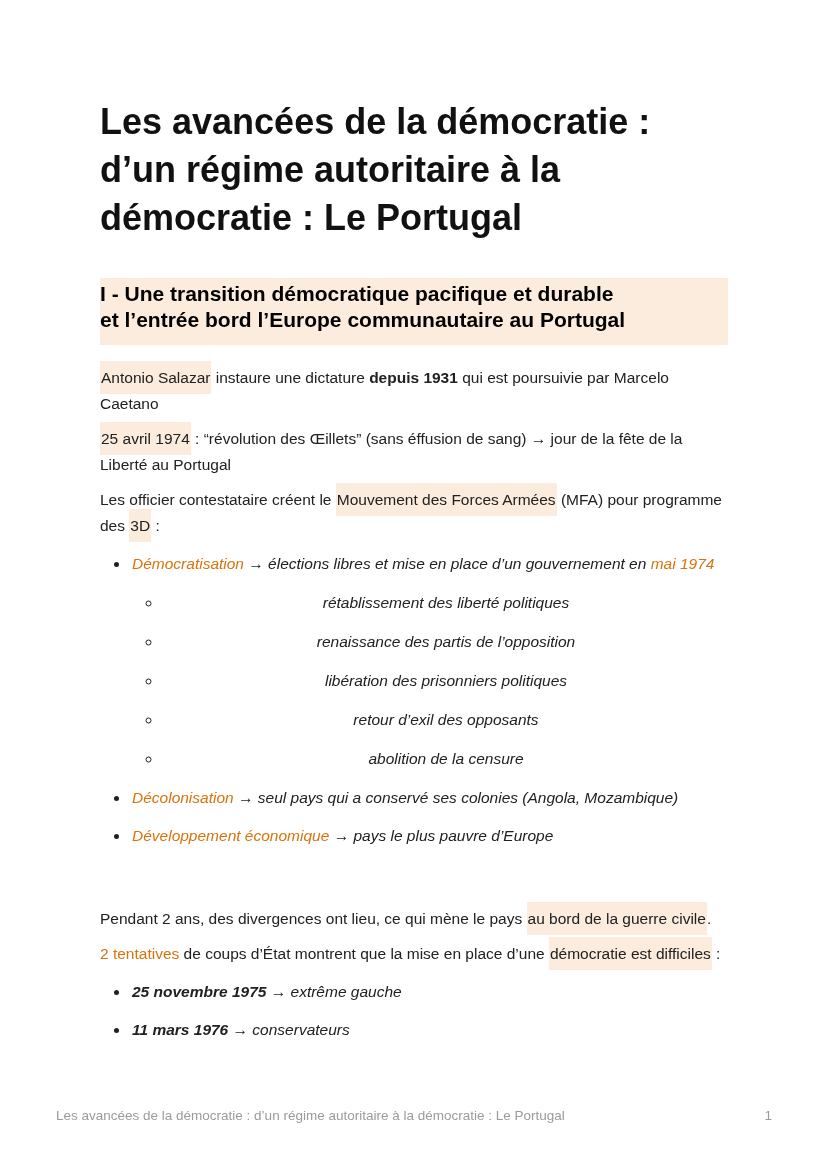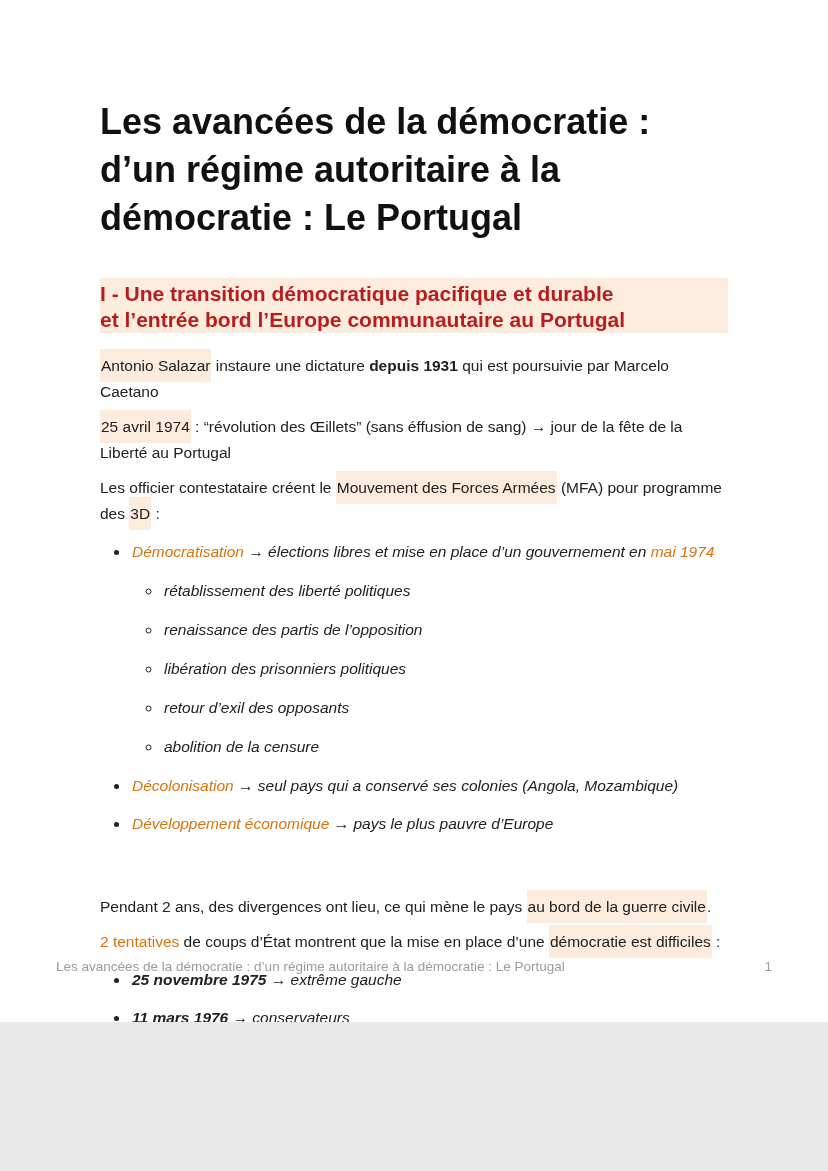--- a/index.html
+++ b/index.html
@@ -1,19 +1,19 @@
 <!DOCTYPE html>
 <html style="--highlight: #FBECDD; --orange-text: #D9730D; --body-text: #212121; --footer-text: #9B9B9B;"><head>
 <meta charset="utf-8">
 <style>
   * { box-sizing: border-box; }
   html, body { margin: 0; padding: 0; background: #e9e9e9; }
   .page {
     width: 828px;
-    height: 1022px;
+    height: 1171px;
     margin: 0 auto;
     position: relative;
     background: #ffffff;
     overflow: hidden;
     font-family: "Liberation Sans", sans-serif;
     color: var(--body-text, #212121);
   }
   .content { padding: 98px 100px 0 100px; }
 
   .doc-title {
@@ -23,23 +23,23 @@
     font-weight: 700;
     color: #111111;
   }
   .doc-title .tl { display: block; }
 
   .section-heading {
     margin: 0 0 20px 0;
     font-size: 21px;
     line-height: 26px;
     font-weight: 700;
-    color: #b91c1c;
+    color: #000000;
     background: var(--highlight, #FBECDD);
-    padding: 3px 0 0 0;
+    padding: 3px 0 12px 0;
   }
   .section-heading .hline { display: block; }
 
   p.para {
     margin: 9px 0;
     font-size: 15.5px;
     line-height: 26px;
   }
 
   .hl { background: var(--highlight, #FBECDD); padding: 8px 1px; }
@@ -52,20 +52,21 @@
     padding-left: 30px;
     font-size: 15.5px;
     line-height: 26px;
     font-style: italic;
   }
   ul.l1 > li { margin: 12px 0; padding-left: 2px; }
   ul.l2 {
     list-style-type: circle;
     margin: 12px 0;
     padding-left: 30px;
+    text-align: center;
   }
   ul.l2 > li { margin: 13px 0; padding-left: 2px; }
 
   .spacer { height: 36px; }
 
   .footer {
     position: absolute;
     left: 56px;
     right: 56px;
     bottom: 48px;

